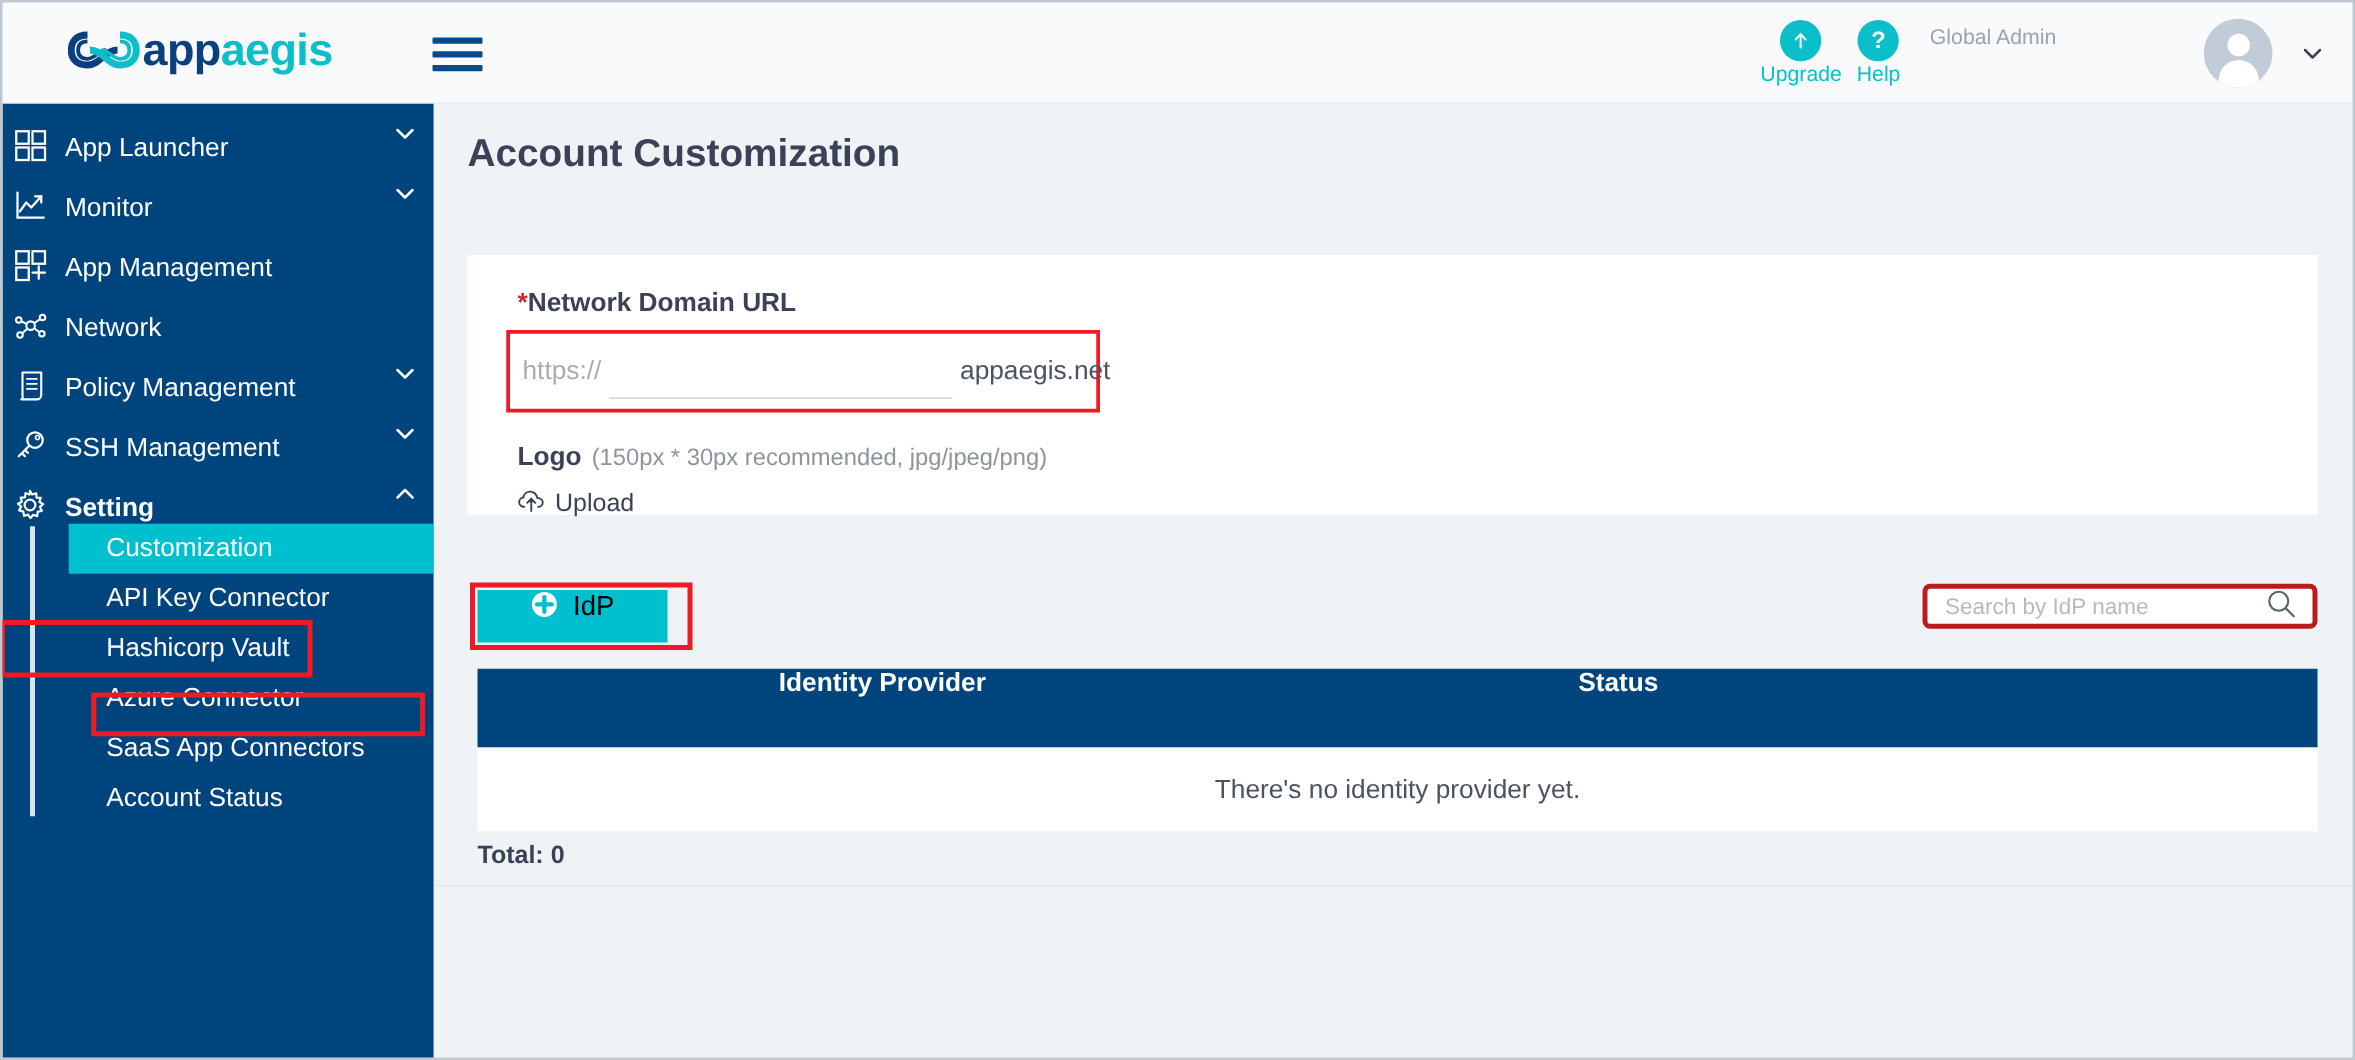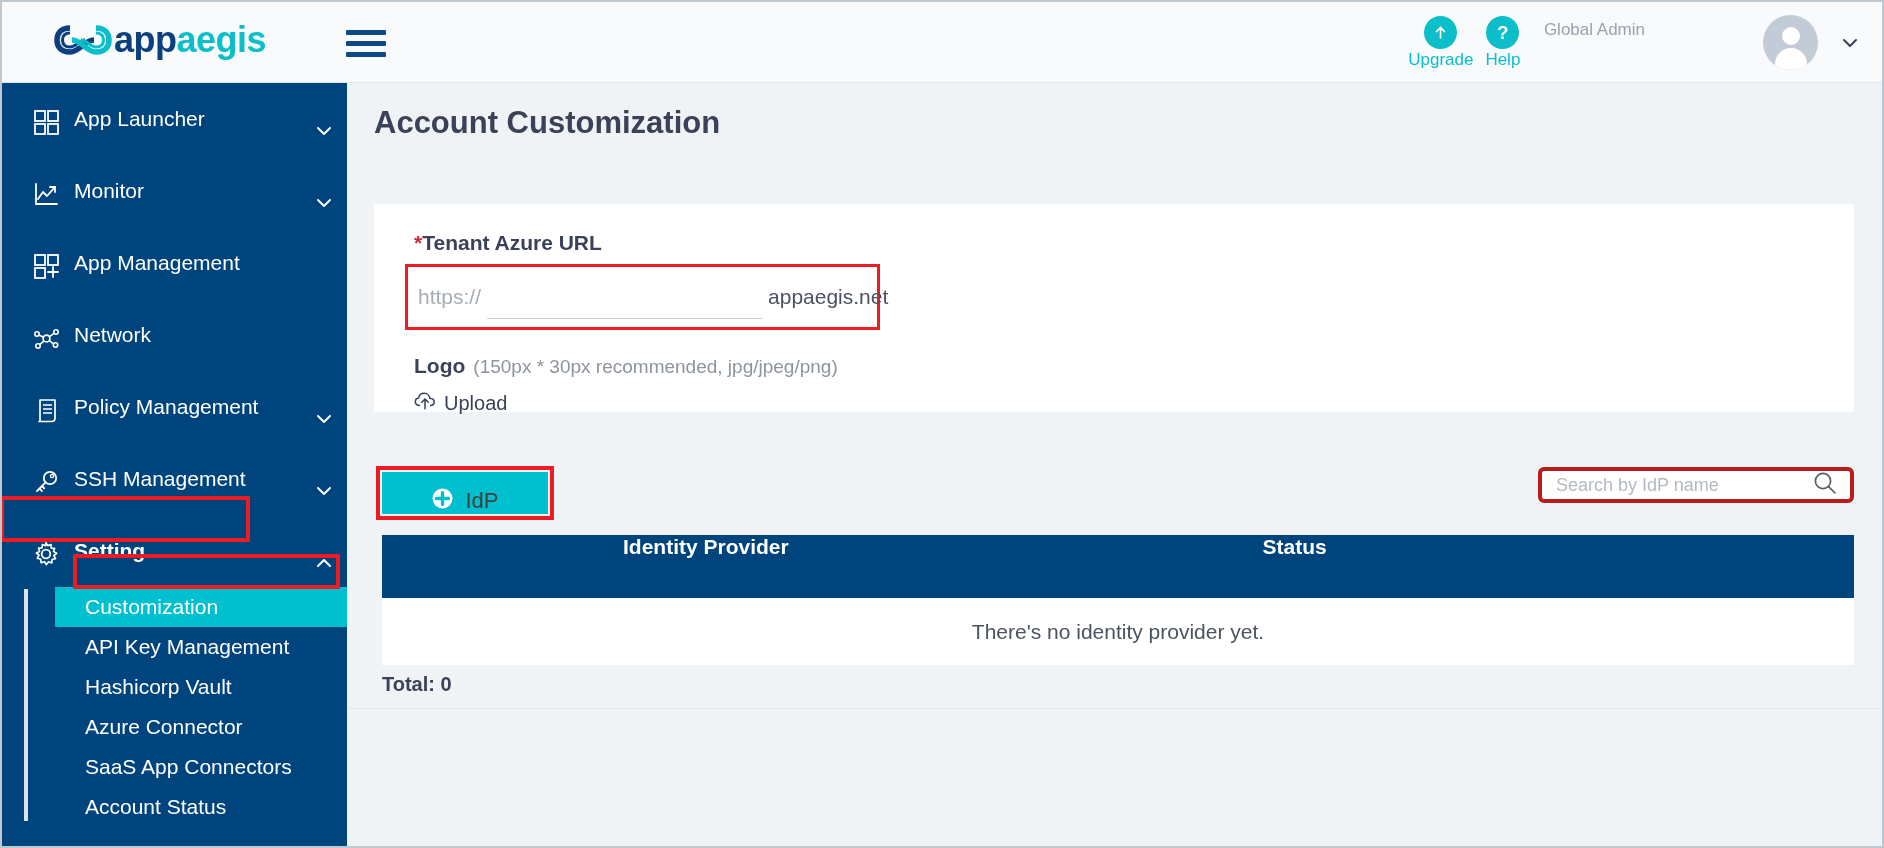--- a/index.html
+++ b/index.html
@@ -58,22 +58,22 @@
   .caret-down{
     margin-left:22px;margin-right:22px;width:20px;height:20px;cursor:pointer;
   }
 
   
   .sidebar{
     position:absolute;left:0;top:81px;width:345px;height:767px;
     background:#00447e;overflow:hidden;
   }
   .nav-item{
-    position:relative;height:48px;display:flex;align-items:flex-start;
-    padding-left:24px;cursor:pointer;color:#ffffff;margin-top:24px;
+    position:relative;height:48px;display:flex;align-items:flex-end;
+    padding-left:2px;cursor:pointer;color:#ffffff;
   }
   .nav-icon{width:40px;height:30px;flex:0 0 40px;display:flex;align-items:center;justify-content:center;}
   .nav-label{font-size:21px;margin-left:8px;white-space:nowrap;}
   .nav-item.bold .nav-label{font-weight:700;}
   .nav-chev{position:absolute;right:14px;top:50%;transform:translateY(-50%);width:18px;height:18px;}
 
   .submenu{position:relative;padding-left:16px;}
   .submenu::before{
     content:"";position:absolute;left:22px;top:2px;bottom:6px;width:4px;background:#ffffff;opacity:.85;
   }
@@ -117,23 +117,23 @@
 
   .logo-row{position:absolute;left:40px;top:150px;display:flex;align-items:baseline;}
   .logo-row .t1{font-size:21px;font-weight:700;color:#3b4257;}
   .logo-row .t2{font-size:19px;color:#8d949c;margin-left:8px;}
   .upload-row{
     position:absolute;left:40px;top:187px;display:flex;align-items:center;cursor:pointer;
   }
   .upload-row .ul{font-size:20px;color:#3b4257;margin-left:8px;}
 
   .idp-btn{
-    position:absolute;left:35px;top:389px;width:166px;height:42px;
-    background:#00bfcf;display:flex;align-items:flex-end;justify-content:center;
-    cursor:pointer;color:#404040;
+    position:absolute;left:35px;top:389px;width:152px;height:42px;
+    background:#00bfcf;display:flex;align-items:flex-start;justify-content:center;
+    cursor:pointer;color:#000000;
   }
   .idp-btn .txt{font-size:22px;margin-left:11px;}
   .idp-redbox{position:absolute;left:29px;top:383px;width:178px;height:54px;border:4px solid #ed1c24;box-sizing:border-box;pointer-events:none;}
 
   .search-wrap{
     position:absolute;right:28px;top:384px;width:316px;height:36px;
     background:#fff;border:4px solid #b91c1c;border-radius:6px;
     display:flex;align-items:center;padding:0 12px;box-sizing:border-box;
   }
   .search-wrap input{
@@ -313,21 +313,21 @@
       <svg class="nav-chev" viewBox="0 0 18 18">
         <path d="M3 12 L9 6 L15 12" fill="none" stroke="#fff" stroke-width="2" stroke-linecap="round" stroke-linejoin="round"></path>
       </svg>
     </div>
 
     <div class="submenu">
       <div class="sub-item active">
         <span>Customization</span>
       </div>
       <div class="sub-item">
-        <span>API Key Management</span>
+        <span>API Key Connector</span>
       </div>
       <div class="sub-item">
         <span>Hashicorp Vault</span>
       </div>
       <div class="sub-item">
         <span>Azure Connector</span>
       </div>
       <div class="sub-item">
         <span>SaaS App Connectors</span>
       </div>
@@ -340,21 +340,21 @@
   <div class="redbox" style="left:-2px;top:494px;width:250px;height:46px;"></div>
   <div class="redbox" style="left:71px;top:552px;width:267px;height:35px;"></div>
 
   <div class="main">
 
     <div class="page-title">Account Customization</div>
 
     <div class="card">
 
       <div class="field-label">
-        <span class="req">*</span><span>Tenant Azure URL</span>
+        <span class="req">*</span><span>Network Domain URL</span>
       </div>
 
       <div class="url-box">
         <div class="url-inner">
           <span class="url-prefix">https://</span>
           <input class="url-input" type="text" value="" style="">
           <span class="url-suffix">appaegis.net</span>
         </div>
       </div>
 

